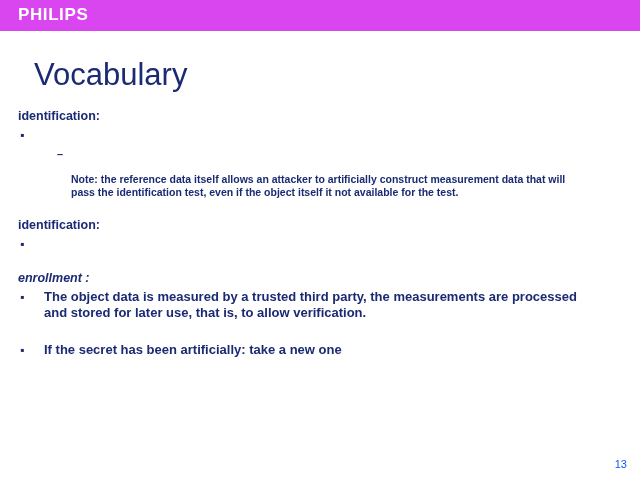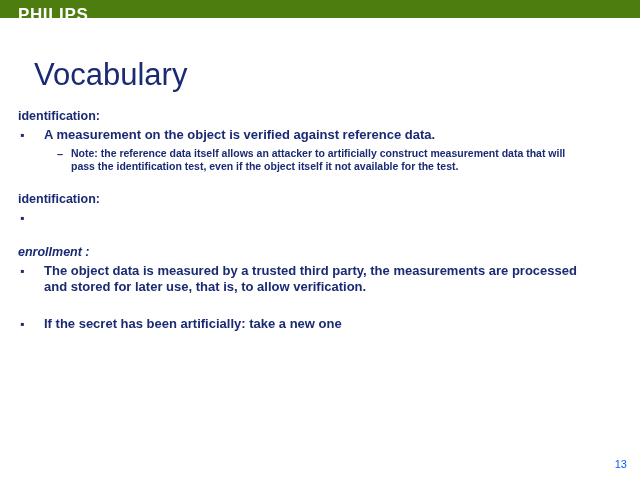--- a/index.html
+++ b/index.html
@@ -14,22 +14,22 @@
     font-family: "Liberation Sans", sans-serif;
     position: relative;
   }
 
   
   #header-bar {
     position: absolute;
     left: 0;
     top: 0;
     width: 640px;
-    height: 18px;
-    background: #4d7c0f;
+    height: 31px;
+    background: #d946ef;
   }
   #brand-logo {
     position: absolute;
     left: 18px;
     top: 5px;
     color: #ffffff;
     font-size: 17px;
     font-weight: bold;
     letter-spacing: 0.6px;
     font-family: "Liberation Sans", sans-serif;
@@ -110,20 +110,21 @@
     width: 14px;
     flex: 0 0 14px;
     font-weight: bold;
   }
   .subbullet-text {
     color: #1a2a73;
     font-size: 10.5px;
     font-weight: bold;
     line-height: 13px;
     flex: 1 1 auto;
+    margin-top: 26px;
   }
 
   .w-id-main  { max-width: 500px; }
   .w-id-sub   { max-width: 520px; }
   .w-auth     { max-width: 548px; }
   .w-enroll   { max-width: 540px; }
   .w-renew    { max-width: 540px; }
   .gap-md { height: 18px; }
 
   
@@ -145,21 +146,20 @@
 </div>
 
 <h1 id="slide-title">Vocabulary</h1>
 
 <div id="slide-body">
 
   <div class="section">
     <div class="section-label">identification:</div>
     <div class="bullet-row">
       <span class="bullet-marker">▪</span>
-      <span class="bullet-text w-id-main">A measurement on the object is verified against reference data.</span>
     </div>
     <div class="subbullet-row">
       <span class="subbullet-marker">–</span>
       <span class="subbullet-text w-id-sub">Note: the reference data itself allows an attacker to artificially construct measurement data that will pass the identification test, even if the object itself it not available for the test.</span>
     </div>
   </div>
 
   <div class="gap-md"></div>
 
   <div class="section">

